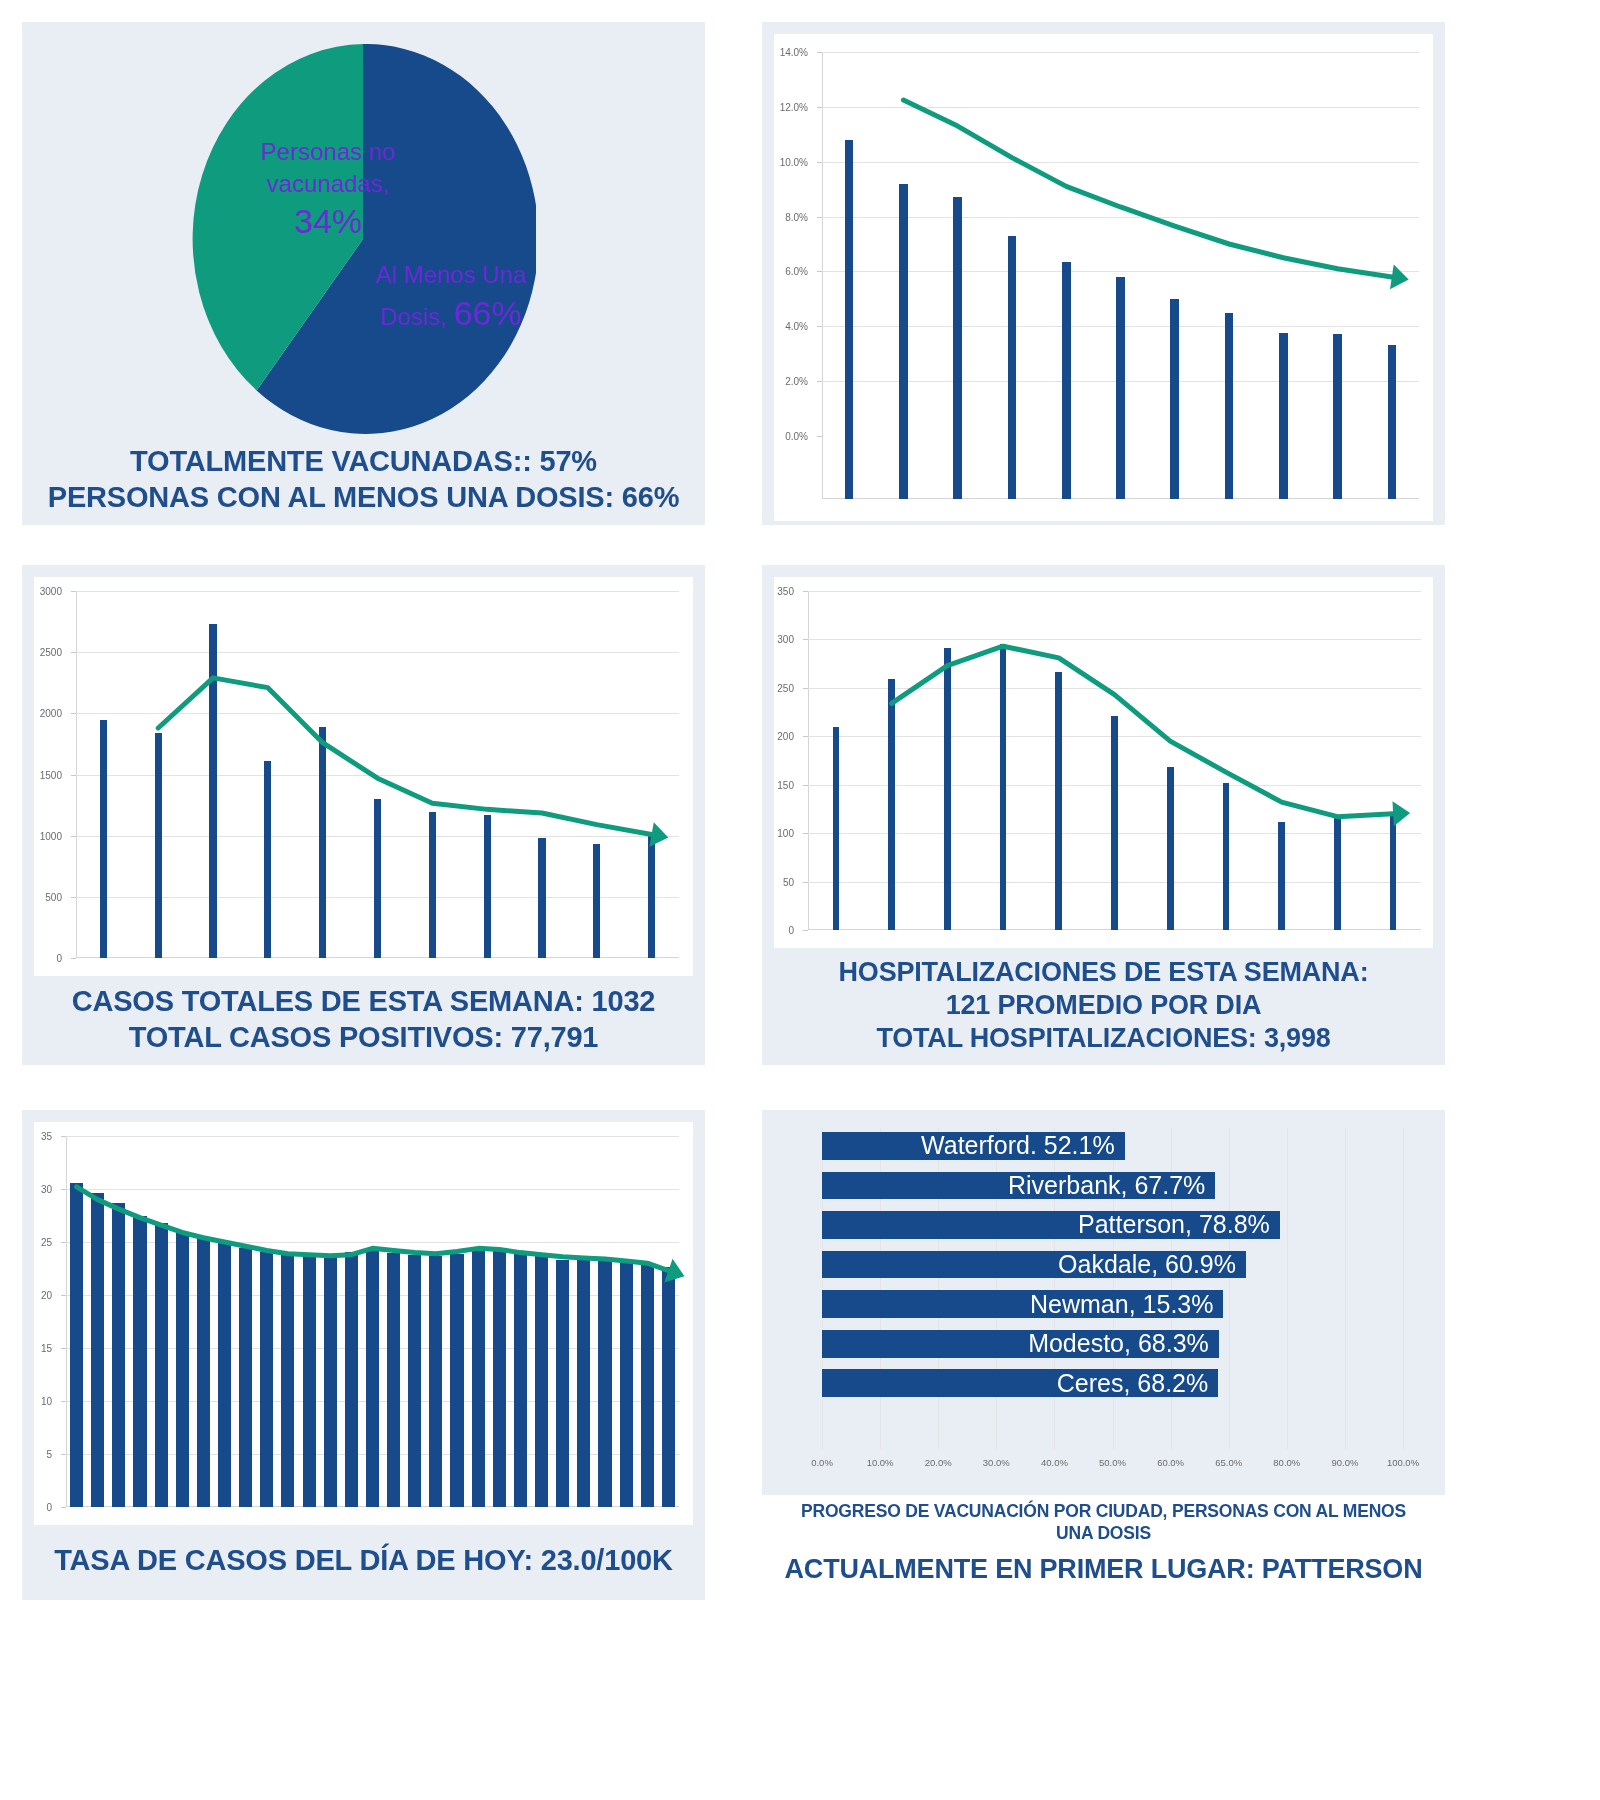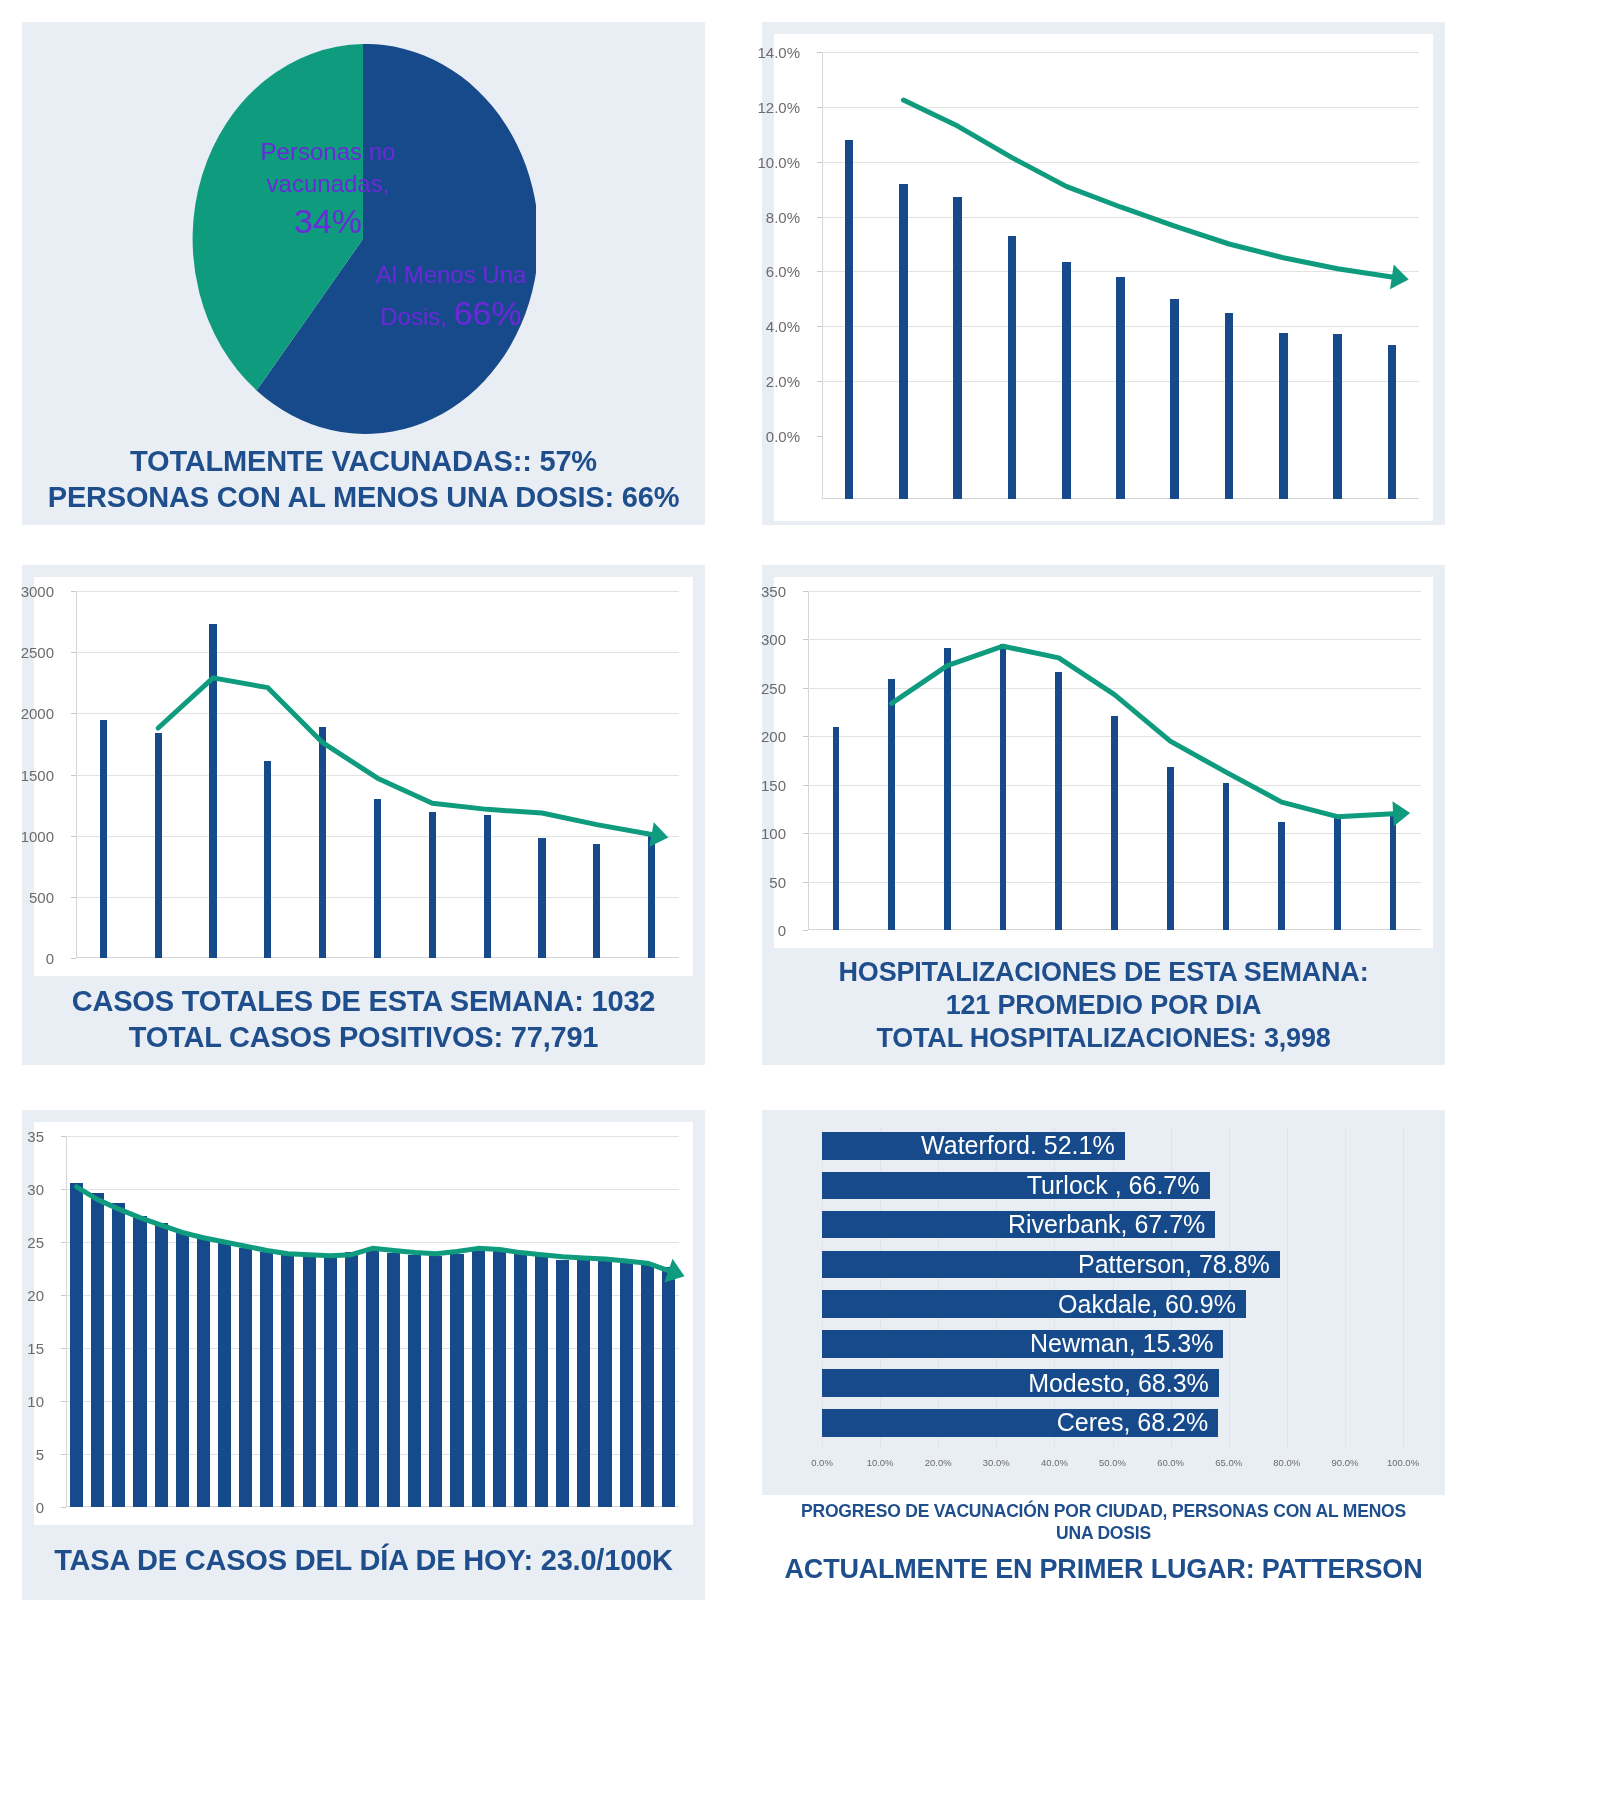--- a/index.html
+++ b/index.html
@@ -50,23 +50,23 @@
   .pie-label {
     position: absolute; color: #6d28d9; text-align: center;
     font-size: 24px; line-height: 1.32; font-weight: normal;
   }
   .pie-label .pct { font-size: 34px; }
   .pl-left { left: 58px; top: 92px; width: 160px; }
   .pl-right { left: 178px; top: 215px; width: 166px; }
 
   
   .axis-lbl {
-    position: absolute; right: 100%; margin-right: 22px;
+    position: absolute; right: 100%; margin-right: 14px;
     transform: translateY(-50%);
-    font-size: 15px; color: #6b6b6b; white-space: nowrap;
+    font-size: 10px; color: #6b6b6b; white-space: nowrap;
   }
   .gridline {
     position: absolute; left: 0; right: 0; height: 1px;
     background: #e2e2e2;
   }
   .plot-inner { position: absolute; }
   .bar {
     position: absolute; bottom: 0;
     background: #164a8a;
   }
@@ -375,25 +375,20 @@
           <div class="city-vgrid" style="left: 406.7px;"></div>
           <div class="city-vgrid" style="left: 464.8px;"></div>
           <div class="city-vgrid" style="left: 522.9px;"></div>
           <div class="city-vgrid" style="left: 581px;"></div>
           <div class="city-row" style="height: 35.6667px;">
             <div class="city-bar" style="width: 302.701px; height: 27.82px; margin-top: 3.92333px; background: rgb(22, 74, 138);">
               <span>Waterford. 52.1%</span>
             </div>
           </div>
           <div class="city-row" style="height: 35.6667px;">
-            <div class="city-bar" style="width: 387.527px; height: 27.82px; margin-top: 3.92333px; background: rgb(22, 74, 138);">
-              <span>Turlock , 66.7%</span>
-            </div>
-          </div>
-          <div class="city-row" style="height: 35.6667px;">
             <div class="city-bar" style="width: 393.337px; height: 27px; margin-top: 3.92333px; background: rgb(22, 74, 138);">
               <span>Riverbank, 67.7%</span>
             </div>
           </div>
           <div class="city-row" style="height: 35.6667px;">
             <div class="city-bar" style="width: 457.828px; height: 27.82px; margin-top: 3.92333px; background: rgb(22, 74, 138);">
               <span>Patterson, 78.8%</span>
             </div>
           </div>
           <div class="city-row" style="height: 35.6667px;">

